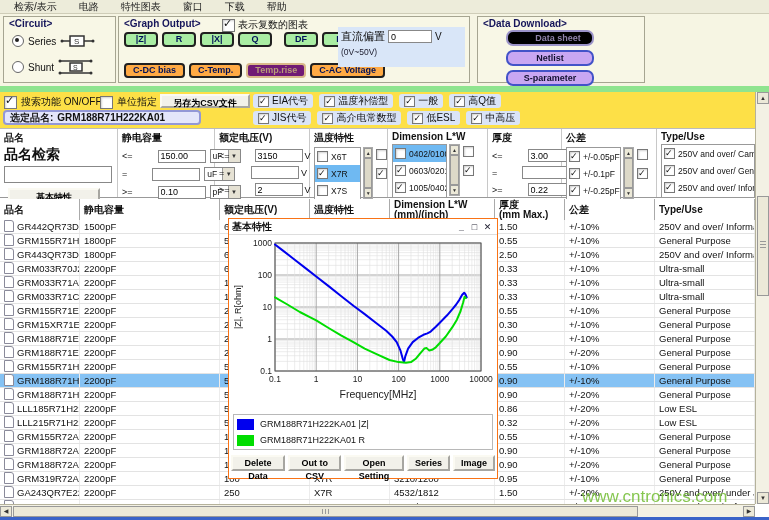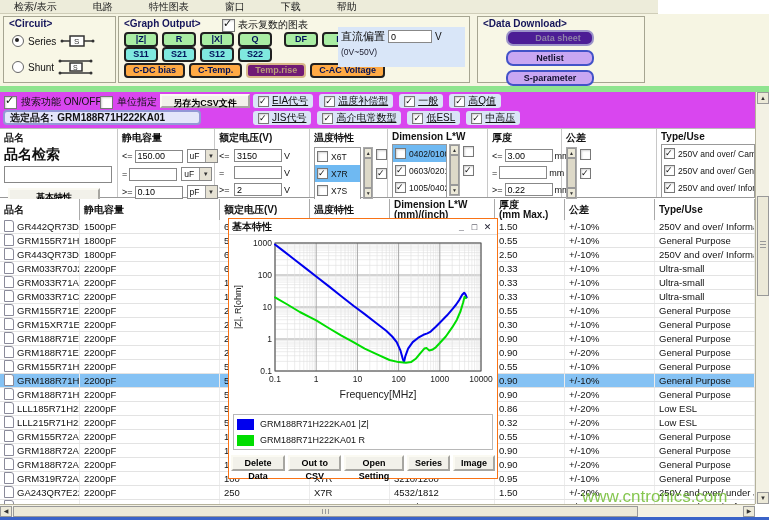--- a/index.html
+++ b/index.html
@@ -1,21 +1,21 @@
 <!DOCTYPE html>
 <html><head>
 <meta charset="utf-8">
 <style>
   html,body{margin:0;padding:0;background:#888;}
   #app{position:relative;width:769px;height:520px;background:#fff;overflow:hidden;
        font-family:"Liberation Sans","DejaVu Sans",sans-serif;color:#111;font-size:10px;}
 
   
-  #menubar{position:absolute;left:0;top:0;width:658px;height:14px;background:#EDECDA;
-           border-bottom:1px solid #CFCDB8;display:flex;gap:36px;align-items:center;padding-left:14px;box-sizing:border-box;}
+  #menubar{position:absolute;left:0;top:0;width:769px;height:14px;background:#EDECDA;
+           border-bottom:1px solid #CFCDB8;display:flex;gap:22px;align-items:center;padding-left:14px;box-sizing:border-box;}
   .menu-item{font-size:10px;color:#222;cursor:default;}
 
   
   #toppanel{position:absolute;left:0;top:14px;width:769px;height:72px;background:#F6F5E3;}
   .groupbox{position:absolute;border:1px solid #A6A591;background:#F8F7E6;box-sizing:border-box;}
   #circuitbox{left:3px;top:2px;width:113px;height:67px;}
   #graphbox{left:118px;top:2px;width:352px;height:67px;}
   #dlbox{left:477px;top:2px;width:168px;height:67px;}
   .gcaption{position:absolute;left:5px;top:1px;font-weight:bold;color:#15155A;font-size:10px;}
   .radiorow{position:absolute;left:8px;display:flex;align-items:center;gap:4px;}
@@ -32,56 +32,56 @@
   .pbtn.orange.dis{background:#701a75;border-color:#D9B98A;color:#B89C78;}
   #gshow{position:absolute;left:103px;top:1px;display:flex;align-items:center;gap:3px;font-weight:bold;}
   #dcarea{position:absolute;left:219px;top:10px;width:127px;height:40px;background:#D9E6F8;padding:2px 3px;box-sizing:border-box;}
   #dcarea .l1{display:flex;align-items:center;gap:3px;}
   #dc-label{font-size:11px;}
   #dc-input{width:38px;height:11px;font-size:9px;border:1px solid #888;padding:0 2px;}
   #dc-range{font-size:8.5px;margin-top:3px;color:#223;}
   #dlbuttons{position:absolute;left:28px;top:13px;display:flex;flex-direction:column;gap:4px;width:88px;}
   .dlbtn{height:12px;line-height:12px;text-align:center;font-weight:bold;font-size:9px;background:#C9A7F2;
          border:2px solid #4353C8;border-radius:7px;color:#101030;cursor:pointer;}
-  .dlbtn.dis{background:#4c1d95;border-color:#9B93C9;color:#8E82A8;padding-left:16px;}
+  .dlbtn.dis{background:#000000;border-color:#9B93C9;color:#8E82A8;padding-left:16px;}
 
   #greenbar{position:absolute;left:0;top:86px;width:769px;height:6px;background:#8FE48F;}
 
   
-  #searchrow{position:absolute;left:0;top:92px;width:755px;height:36px;background:#d946ef;}
+  #searchrow{position:absolute;left:0;top:92px;width:755px;height:36px;background:#fde047;}
   .cbrow{display:flex;align-items:center;gap:4px;position:absolute;}
   .cb{display:inline-block;width:11px;height:11px;background:#fff;border:1px solid #777;position:relative;
       box-shadow:inset 1px 1px 2px rgba(0,0,0,.18);flex:0 0 auto;}
   .cb.ck::after{content:"✓";position:absolute;left:0px;top:-2px;font-size:11px;font-weight:bold;color:#111;line-height:11px;}
   .cb.small{width:9px;height:9px;} .cb.small.ck::after{font-size:9px;top:-1px;}
   .cb.tiny{width:9px;height:9px;} .cb.tiny.ck::after{font-size:9px;top:-1px;}
   #sr-toggle{left:4px;top:3px;} #sr-unit{left:100px;top:3px;}
   #csvbtn{position:absolute;left:160px;top:2px;width:90px;height:14px;}
   .bevel{background:#F2F1EA;border:2px outset #FBFAF2;font-weight:bold;font-size:9px;cursor:pointer;box-sizing:border-box;}
   #chips1{position:absolute;left:253px;top:2px;display:flex;gap:6px;}
   #chips2{position:absolute;left:253px;top:19px;display:flex;gap:6px;}
-  .chip{background:#DAE4F7;border-radius:3px;display:inline-flex;align-items:center;gap:3px;padding:1px 5px;height:12px;text-decoration:underline;}
+  .chip{background:#DAE4F7;border-radius:3px;display:inline-flex;align-items:center;gap:3px;padding:1px 5px;height:12px;}
   .chiplbl{font-size:10px;}
   #selbox{position:absolute;left:3px;top:18px;width:198px;height:15px;background:#E4E6FA;border:2px solid #9398D6;
           border-radius:4px;display:flex;align-items:center;gap:4px;padding-left:5px;font-weight:bold;box-sizing:border-box;}
 
   
   #filterpanel{position:absolute;left:0;top:128px;width:769px;height:70px;background:#fff;
                border-top:1px solid #BBB;border-bottom:1px solid #999;box-sizing:border-box;}
   .fcol{position:absolute;top:0;height:68px;border-right:1px solid #C8C8C8;box-sizing:border-box;}
   #fc-name{left:0;width:118px;} #fc-cap{left:118px;width:97px;} #fc-volt{left:215px;width:95px;}
   #fc-temp{left:310px;width:78px;} #fc-dim{left:388px;width:100px;} #fc-thick{left:488px;width:74px;}
   #fc-tol{left:562px;width:95px;} #fc-type{left:657px;width:98px;border-right:none;}
   .fhead{font-weight:bold;padding:2px 4px 0 4px;}
   .fsub{font-size:14px;padding:1px 4px;font-weight:bold;}
   #name-input{margin:1px 4px;width:102px;height:13px;border:1px solid #888;}
   #resetbtn{margin:4px 0 0 8px;width:92px;height:15px;}
   .frow{display:flex;align-items:center;gap:2px;margin:4px 2px 0 4px;}
   .fop{width:13px;font-size:9px;}
-  .finput{width:42px;height:11px;font-size:9px;border:1px solid #888;padding:0 2px;}
+  .finput{width:42px;height:11px;font-size:9px;border:1px solid #888;padding:0 2px;margin-left:23px;}
   .funit{font-size:9px;}
   .dd{display:inline-flex;border:1px solid #888;height:12px;background:#fff;margin-left:2px;}
   .ddt{width:15px;font-size:8.5px;padding-left:2px;line-height:12px;}
   .ddb{width:11px;background:#E6E2D4;border-left:1px solid #999;font-size:6px;text-align:center;line-height:12px;color:#333;}
   .flist-wrap{display:flex;margin:2px 0 0 4px;gap:2px;}
   .flist{border:1px solid #999;width:53px;height:52px;background:#fff;overflow:hidden;}
   #type-list{width:94px;}
   .litem{display:flex;align-items:center;gap:3px;height:17px;padding-left:2px;}
   .litem.sel{background:#6FB9F2;}
   .lilbl{font-size:8.5px;white-space:nowrap;}
@@ -186,26 +186,20 @@
         <span style="font-weight:normal">表示复数的图表</span>
       </div>
       <div id="paramrow">
           <span class="pbtn green">|Z|</span>
           <span class="pbtn green">R</span>
           <span class="pbtn green">|X|</span>
           <span class="pbtn green">Q</span>
           <span class="pbtn green" style="margin-left: 8px;">DF</span>
           <span class="pbtn green">L</span>
           <span class="pbtn green">C</span>
-        </div>
-      <div id="sparamrow">
-          <span class="pbtn cyan">S11</span>
-          <span class="pbtn cyan">S21</span>
-          <span class="pbtn cyan">S12</span>
-          <span class="pbtn cyan">S22</span>
         </div>
       <div id="actionrow">
           <span class="pbtn orange">C-DC bias</span>
           <span class="pbtn orange">C-Temp.</span>
           <span class="pbtn orange dis">Temp.rise</span>
           <span class="pbtn orange">C-AC Voltage</span>
         </div>
       <div id="dcarea">
         <div class="l1">
           <span id="dc-label">直流偏置</span>
@@ -408,20 +402,34 @@
           <div class="frow">
             <span class="fop">&gt;=</span>
             <input class="finput" value="0.22" style="">
             <span class="funit">mm</span>
           </div>
         </div>
     </div>
     <div class="fcol" id="fc-tol">
       <div class="fhead">公差</div>
       <div class="flist-wrap" id="tol-wrap">
+          <div class="flist" id="tol-list">
+            <div class="litem">
+              <span class="cb small ck"></span>
+              <span class="lilbl">+/-0.05pF</span>
+            </div>
+            <div class="litem">
+              <span class="cb small ck"></span>
+              <span class="lilbl">+/-0.1pF</span>
+            </div>
+            <div class="litem">
+              <span class="cb small ck"></span>
+              <span class="lilbl">+/-0.25pF</span>
+            </div>
+          </div>
           <div class="mini-scroll">
             <div class="msa">▲</div>
             <div class="mst"></div>
             <div class="msa">▼</div>
           </div>
           <div class="mini-pair">
             <span class="cb tiny"></span>
             <span class="cb tiny ck"></span>
           </div>
         </div>

